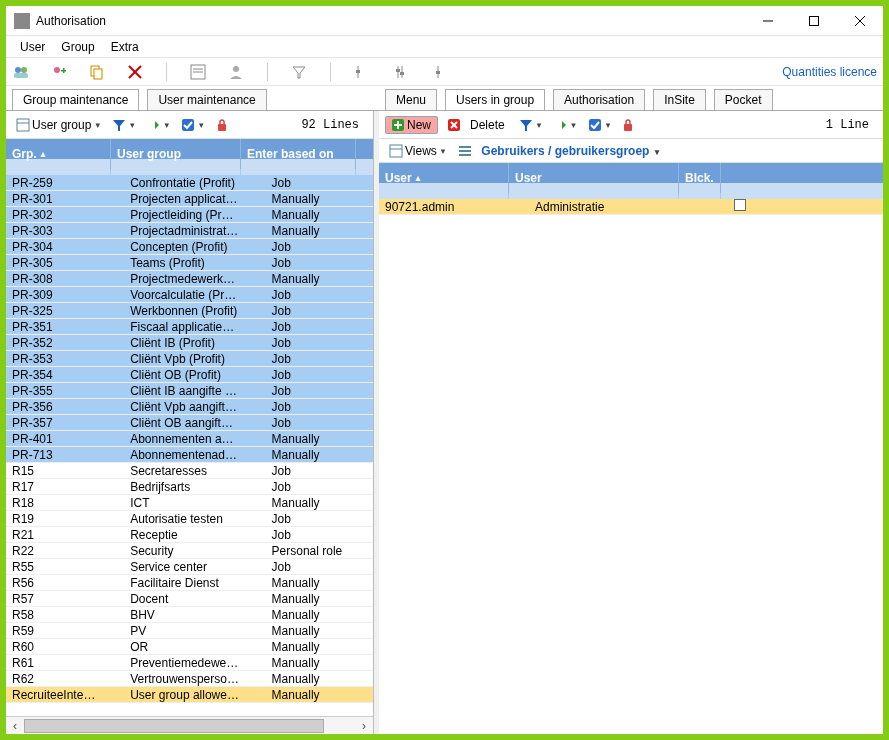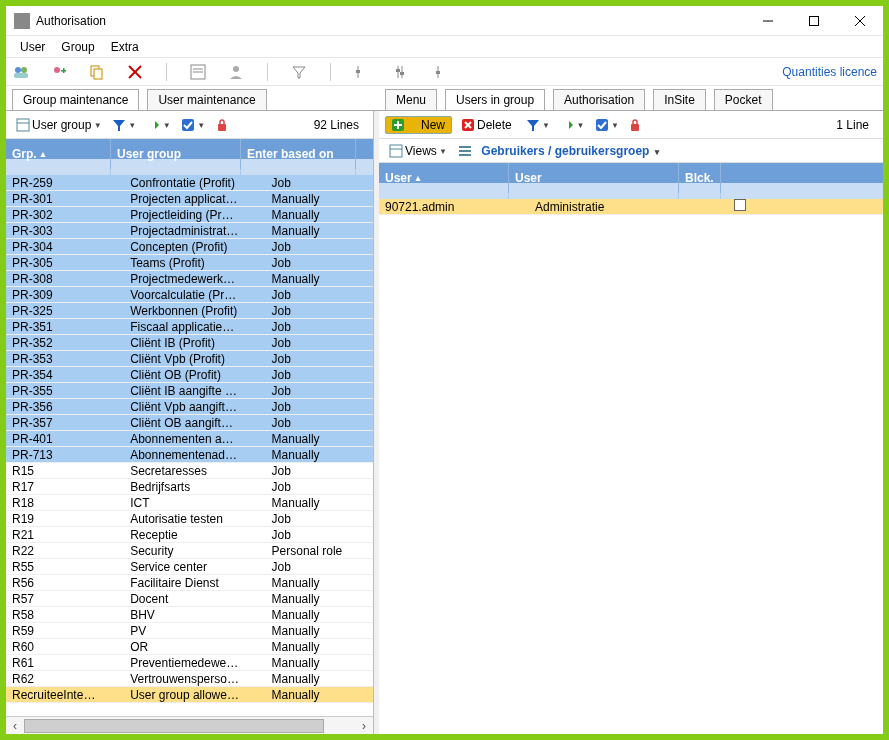--- a/index.html
+++ b/index.html
@@ -26,28 +26,28 @@
   .tab.active { background: #fff; position: relative; z-index: 2; }
 
   .content { flex: 1; display: flex; border-top: 1px solid #aaa; position: relative; min-height: 0; }
   .pane { display: flex; flex-direction: column; min-height: 0; }
   .pane.left { width: 368px; border-right: 1px solid #bbb; }
   .pane.right { flex: 1; }
   .splitter { width: 5px; background: #f0f0f0; cursor: ew-resize; }
 
   .panehead { height: 28px; display: flex; align-items: center; gap: 4px; padding: 0 6px; background: #fff; border-bottom: 1px solid #ddd; }
   .panehead .text { display: inline-flex; align-items: center; gap: 3px; cursor: pointer; }
-  .panehead .count { margin-left: auto; padding-right: 8px; }
+  .panehead .count { margin-left: auto; padding-right: 8px; font-family: Liberation Mono, monospace; }
 
   .iconbtn { display: inline-flex; align-items: center; justify-content: center; width: 20px; height: 20px; cursor: pointer; }
   .iconbtn.wide { width: auto; padding: 0 4px; gap: 2px; }
   .caret { font-size: 9px; color: #444; margin-left: 2px; }
 
-  .newbtn { display: inline-flex; align-items: center; gap: 17px; padding: 1px 6px; border: 1px solid #8aa; border-radius: 2px; background: #eab308; cursor: pointer; }
-  .delbtn { display: inline-flex; align-items: center; gap: 3px; padding: 1px 6px; cursor: pointer; text-align: center; }
+  .newbtn { display: inline-flex; align-items: center; gap: 3px; padding: 1px 6px; border: 1px solid #8aa; border-radius: 2px; background: #fca5a5; cursor: pointer; }
+  .delbtn { display: inline-flex; align-items: center; gap: 10px; padding: 1px 6px; cursor: pointer; text-align: center; }
 
   .viewsbar { height: 24px; display: flex; align-items: center; gap: 6px; padding: 0 6px; background: #fff; border-bottom: 1px solid #ddd; }
   .viewsbar .path { color: #1a5fbf; font-weight: bold; cursor: pointer; }
 
   .grid { flex: 1; overflow-y: auto; overflow-x: auto; position: relative; }
   .gridhead { display: flex; position: sticky; top: 0; background: #6f9fd8; color: #fff; height: 20px; z-index: 5; }
   .gridhead .col { padding: 15px 6px; border-right: 1px solid #8fb6e0; display: flex; align-items: center; font-weight: bold; }
   .gridfilterrow { display: flex; position: sticky; top: 20px; background: #c9def4; height: 16px; z-index: 4; }
   .gridfilterrow .col { border-right: 1px solid #aecbe8; }
 

